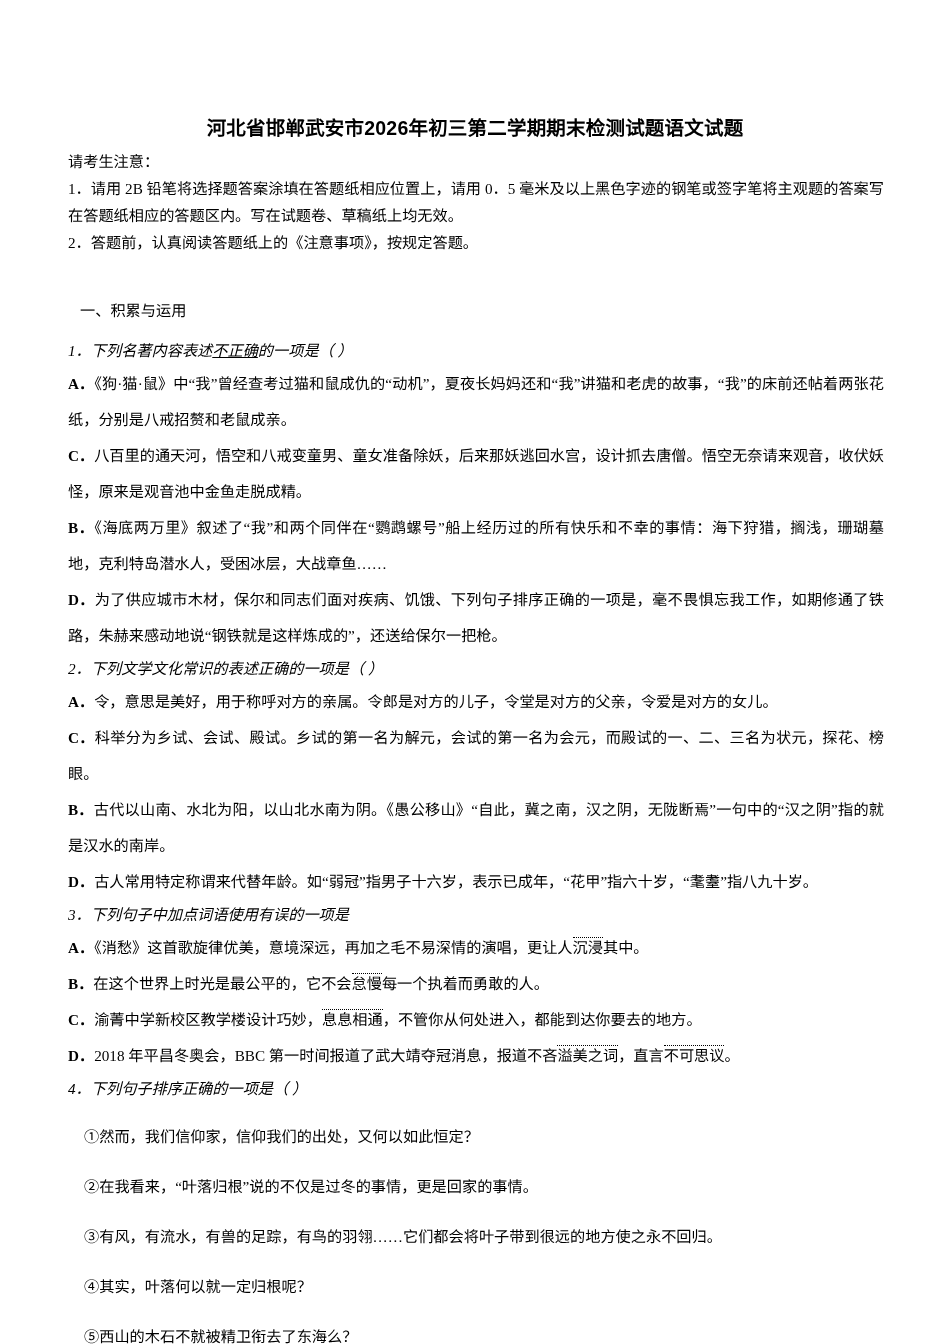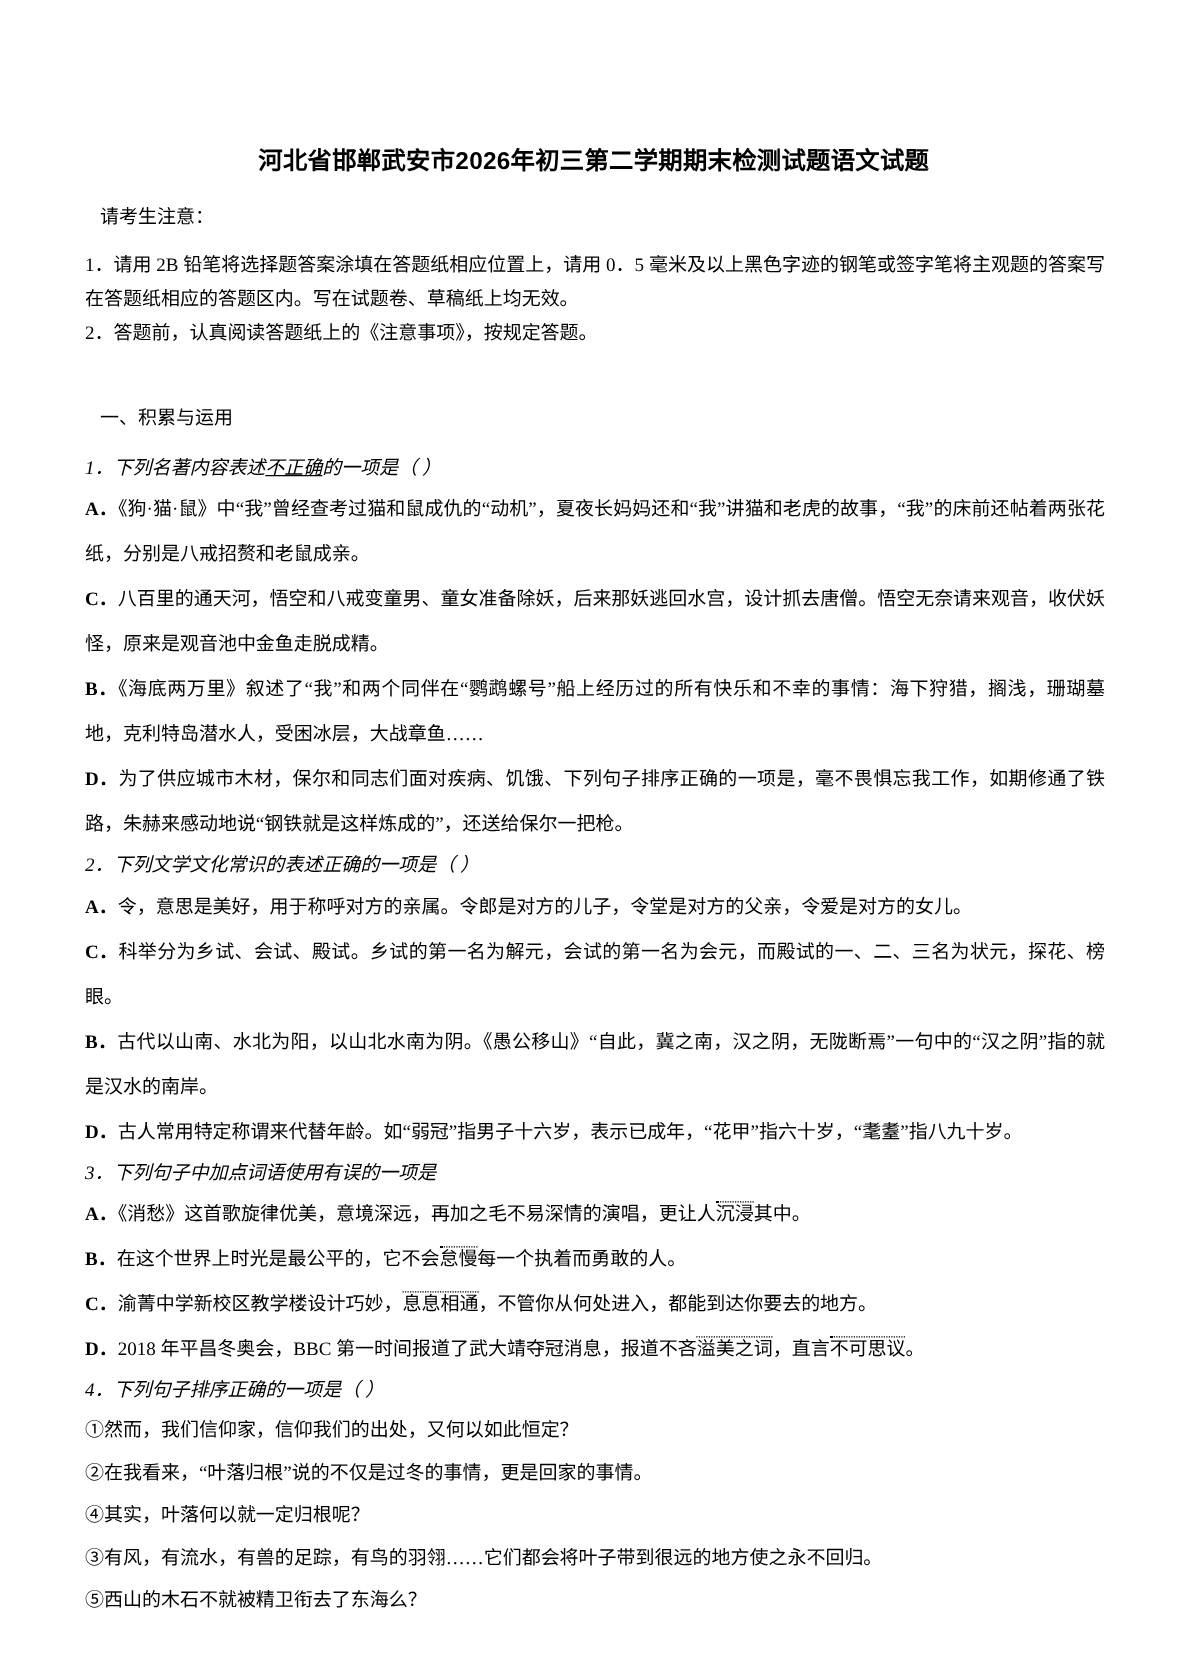--- a/index.html
+++ b/index.html
@@ -37,21 +37,21 @@
   }
   .body-block {
     position: absolute;
     left: 68px;
     top: 148px;
     width: 816px;
   }
   .notice-head {
     font-size: 15.2px;
     line-height: 27px;
-    margin: 12px;
+    margin: 0;
   }
   .notice-line {
     font-size: 15.2px;
     line-height: 27px;
     margin: 0;
     text-align: justify;
     text-justify: inter-ideograph;
   }
   .gap-sec {
     height: 29px;
@@ -74,21 +74,21 @@
     text-align: justify;
     text-justify: inter-ideograph;
   }
   .opt-label {
     font-weight: bold;
     font-family: "Liberation Serif", "DejaVu Serif", serif;
   }
   .item-line {
     font-size: 15.2px;
     line-height: 34px;
-    margin: 0;
+    margin: 16px;
   }
   .emph-u {
     text-decoration: underline;
     text-underline-offset: 1px;
   }
   .emph-dot {
     
     border-bottom: 0px;
     position: relative;
   }
@@ -149,18 +149,18 @@
     <p class="opt"><span class="opt-label">B．</span><span>在这个世界上时光是最公平的，它不会</span><span class="emph-dot nowrap">怠慢</span><span>每一个执着而勇敢的人。</span></p>
 
     <p class="opt"><span class="opt-label">C．</span><span>渝菁中学新校区教学楼设计巧妙，</span><span class="emph-dot nowrap">息息相通</span><span>，不管你从何处进入，都能到达你要去的地方。</span></p>
 
     <p class="opt"><span class="opt-label">D．</span><span>2018 年平昌冬奥会，BBC 第一时间报道了武大靖夺冠消息，报道不吝</span><span class="emph-dot nowrap">溢美之词</span><span>，直言</span><span class="emph-dot nowrap">不可思议</span><span>。</span></p>
 
     <p class="q-stem"><span>4．</span><span>下列句子排序正确的一项是（      ）</span></p>
 
     <p class="item-line">①然而，我们信仰家，信仰我们的出处，又何以如此恒定？</p>
     <p class="item-line">②在我看来，“叶落归根”说的不仅是过冬的事情，更是回家的事情。</p>
+    <p class="item-line">③有风，有流水，有兽的足踪，有鸟的羽翎……它们都会将叶子带到很远的地方使之永不回归。</p>
     <p class="item-line">④其实，叶落何以就一定归根呢？</p>
-    <p class="item-line">③有风，有流水，有兽的足踪，有鸟的羽翎……它们都会将叶子带到很远的地方使之永不回归。</p>
     <p class="item-line">⑤西山的木石不就被精卫衔去了东海么？</p>
 
   </div>
 </div>
 
 </body></html>

